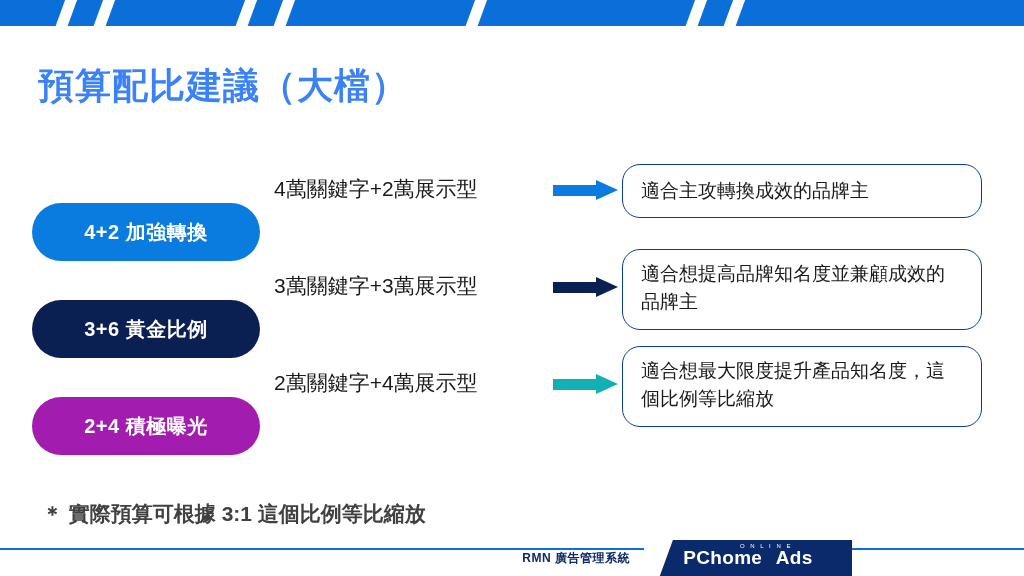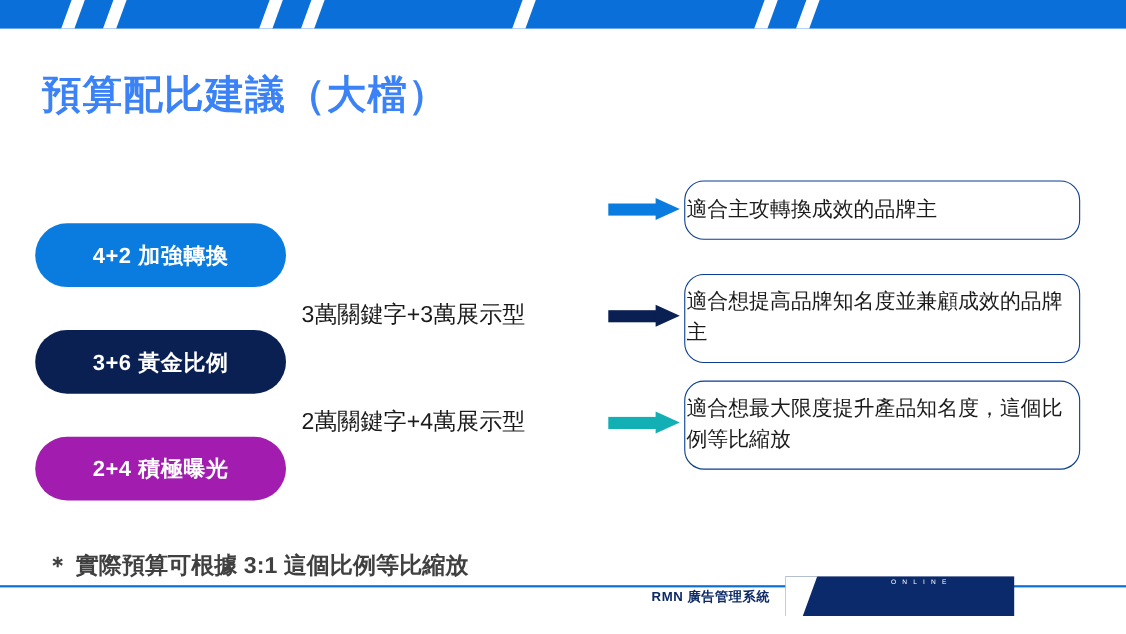--- a/index.html
+++ b/index.html
@@ -112,21 +112,21 @@
   }
 
   .callout {
     position: absolute;
     left: 622px;
     top: -11px;
     width: 360px;
     box-sizing: border-box;
     border: 1.6px solid #0b3d91;
     border-radius: 18px;
-    padding: 12px 1px;
+    padding: 12px 18px;
     font-size: 19px;
     line-height: 1.45;
     color: #1a1a1a;
     background: #ffffff;
   }
   .callout.one-line { top: 4px; }
   .callout.two-line { top: -8px; font-family: Liberation Mono, monospace; }
 
   
   .footnote {
@@ -135,22 +135,22 @@
     top: 500px;
     font-size: 21px;
     font-weight: bold;
     color: #404040;
   }
 
   
   .bottom-bar {
     position: absolute;
     left: 0;
-    bottom: 16px;
-    width: 922px;
+    bottom: 0;
+    width: 852px;
     height: 36px;
   }
   .bottom-line {
     position: absolute;
     left: 0;
     top: 8px;
     width: 1024px;
     height: 2px;
     background: #0a6fd8;
   }
@@ -220,20 +220,21 @@
   <div class="slash" style="left:690px;"></div>
   <div class="slash" style="left:728px;"></div>
 </div>
 
 <div class="title">預算配比建議（大檔）</div>
 
 <div class="rows">
 
   <div class="row">
     <div class="pill" style="background:#0a7ce0;">4+2 加強轉換</div>
+    <div class="mid-text">4萬關鍵字+2萬展示型</div>
     <div class="arrow">
       <div class="shaft" style="background:#0a7ce0;"></div>
       <div class="head" style="border-left-color:#0a7ce0;"></div>
     </div>
     <div class="callout one-line">適合主攻轉換成效的品牌主</div>
   </div>
 
   <div class="row">
     <div class="pill" style="background:#0a1f52;">3+6 黃金比例</div>
     <div class="mid-text">3萬關鍵字+3萬展示型</div>
@@ -257,15 +258,19 @@
 </div>
 
 <div class="footnote">＊ 實際預算可根據 3:1 這個比例等比縮放</div>
 
 <div class="bottom-bar">
   <div class="bottom-line"></div>
   <div class="bottom-right">
     <div class="rmn-label">RMN 廣告管理系統</div>
     <div class="brand-block">
       <div class="brand-online">O N L I N E</div>
+      <div class="brand-text">
+        <span class="pc">PChome</span>
+        <span style="margin-left:8px;">Ads</span>
+      </div>
     </div>
   </div>
 </div>
 
 </body></html>

